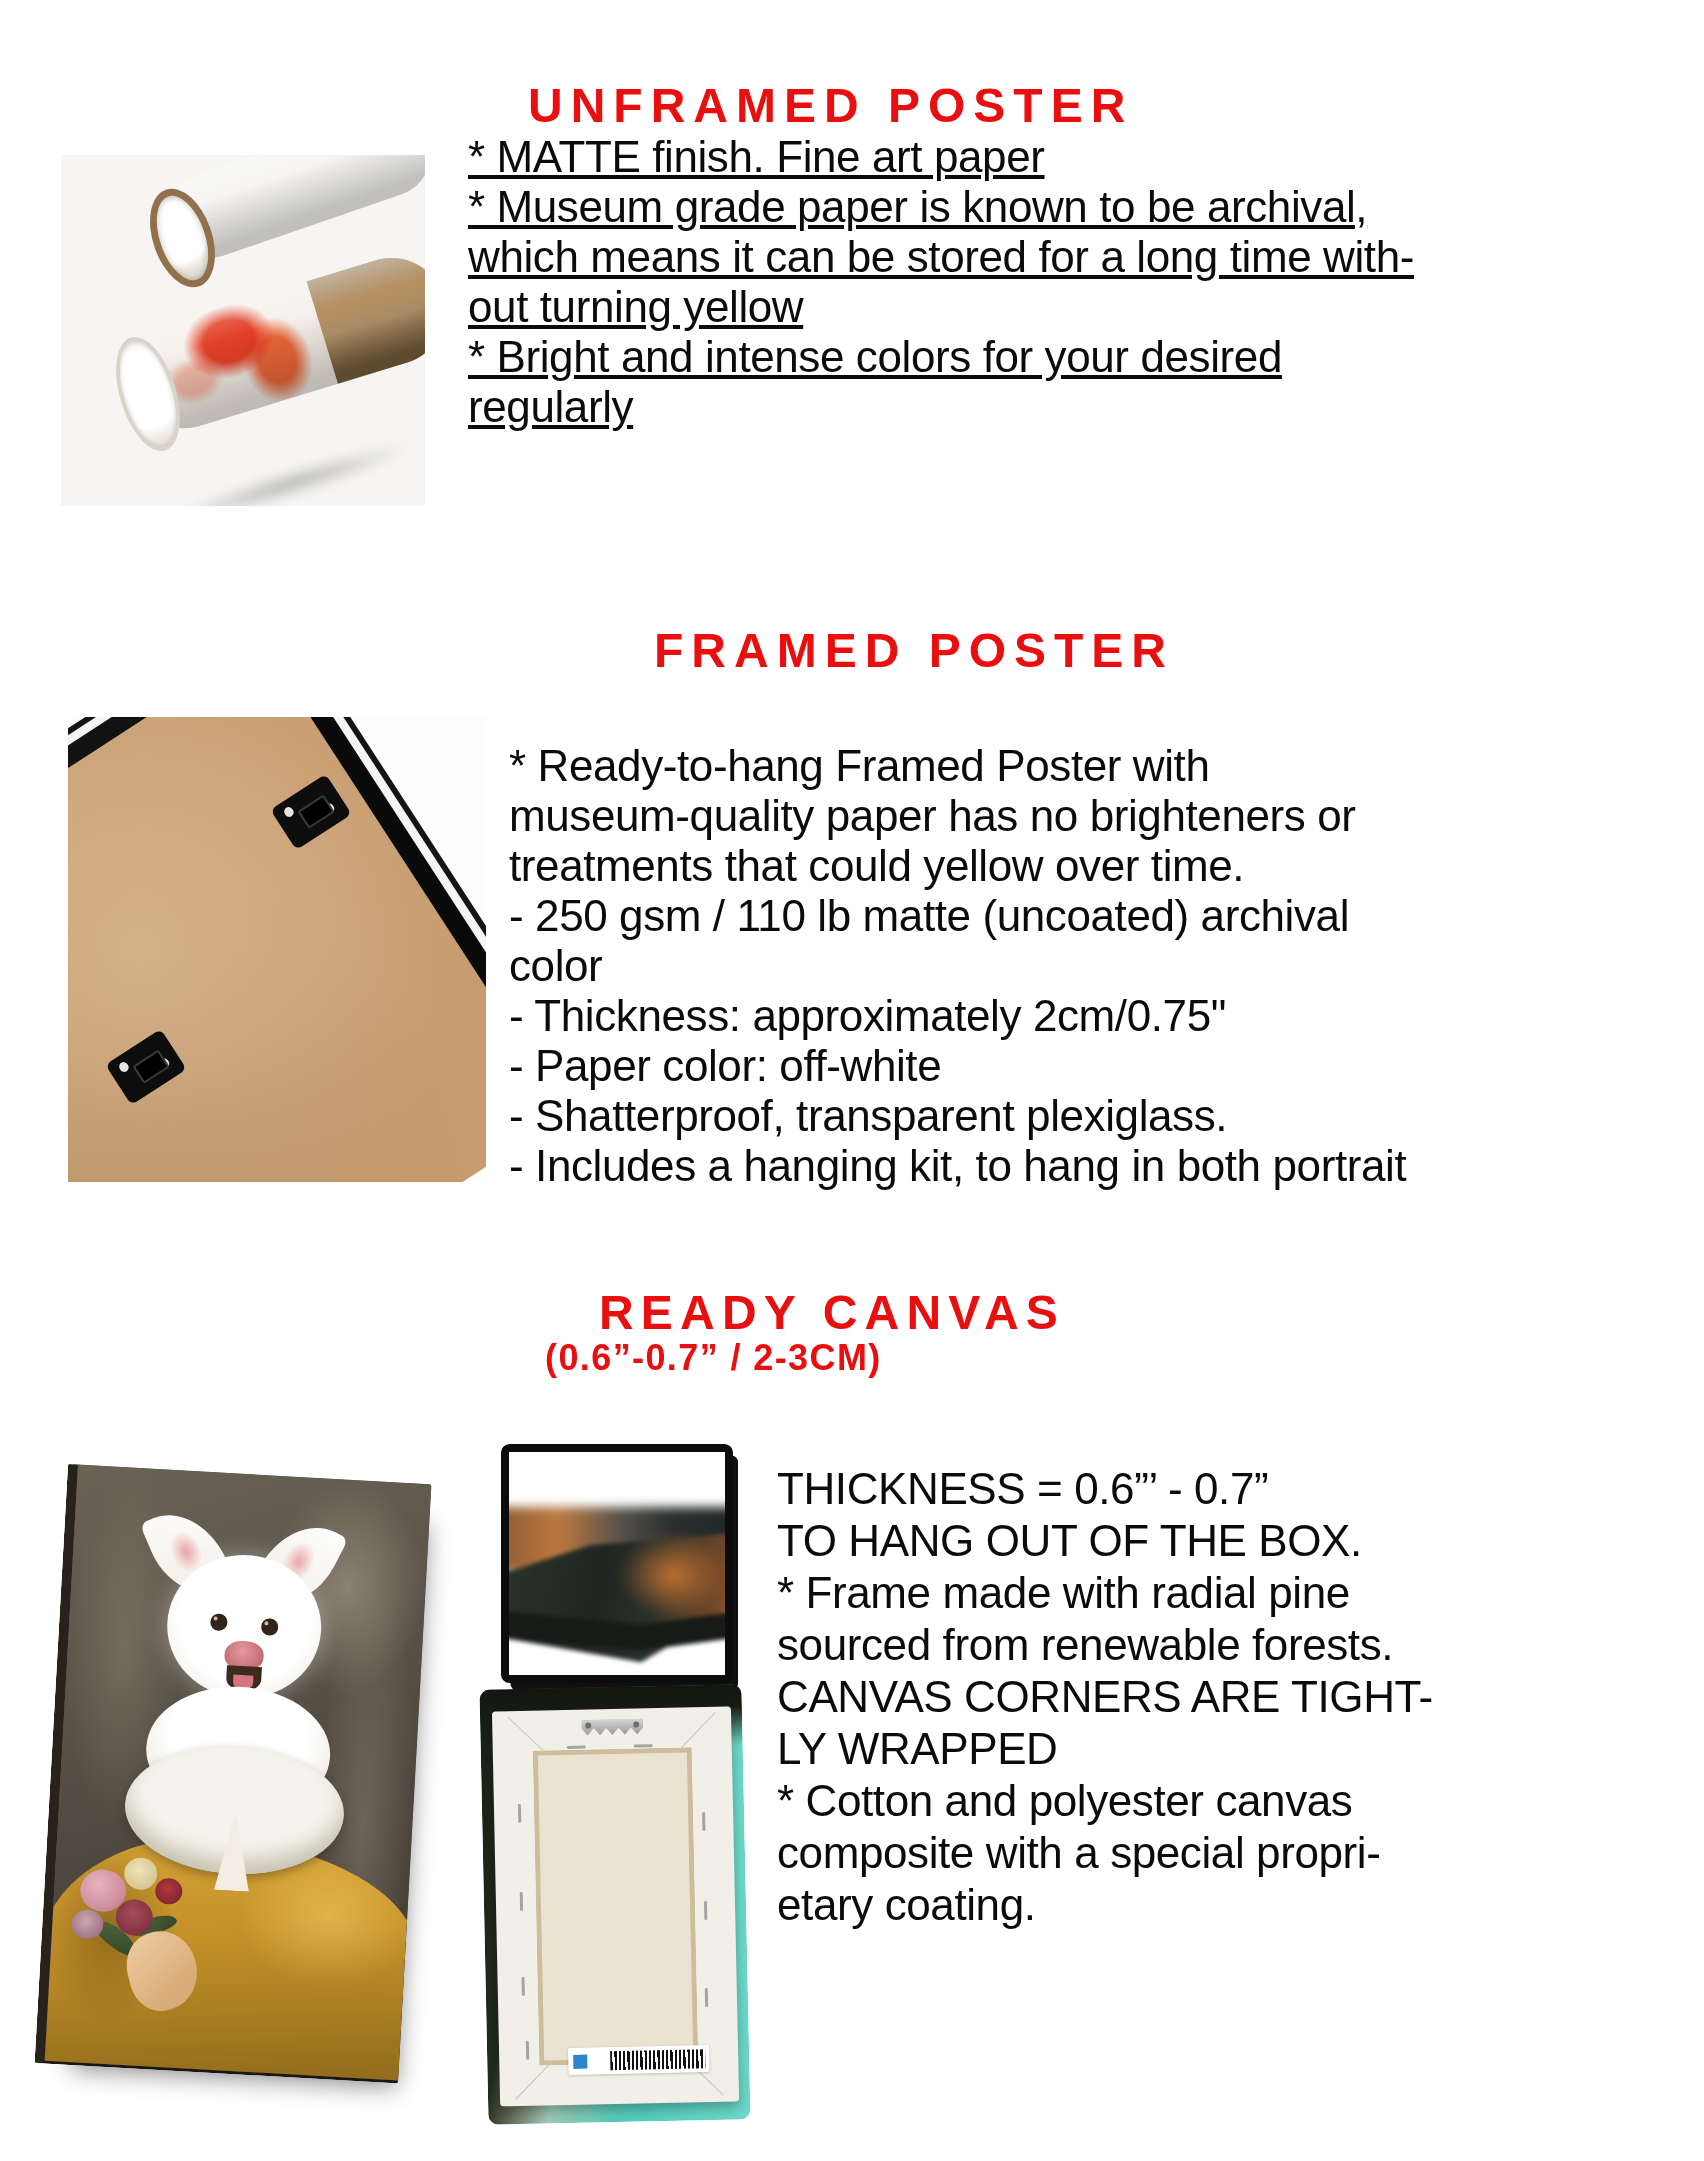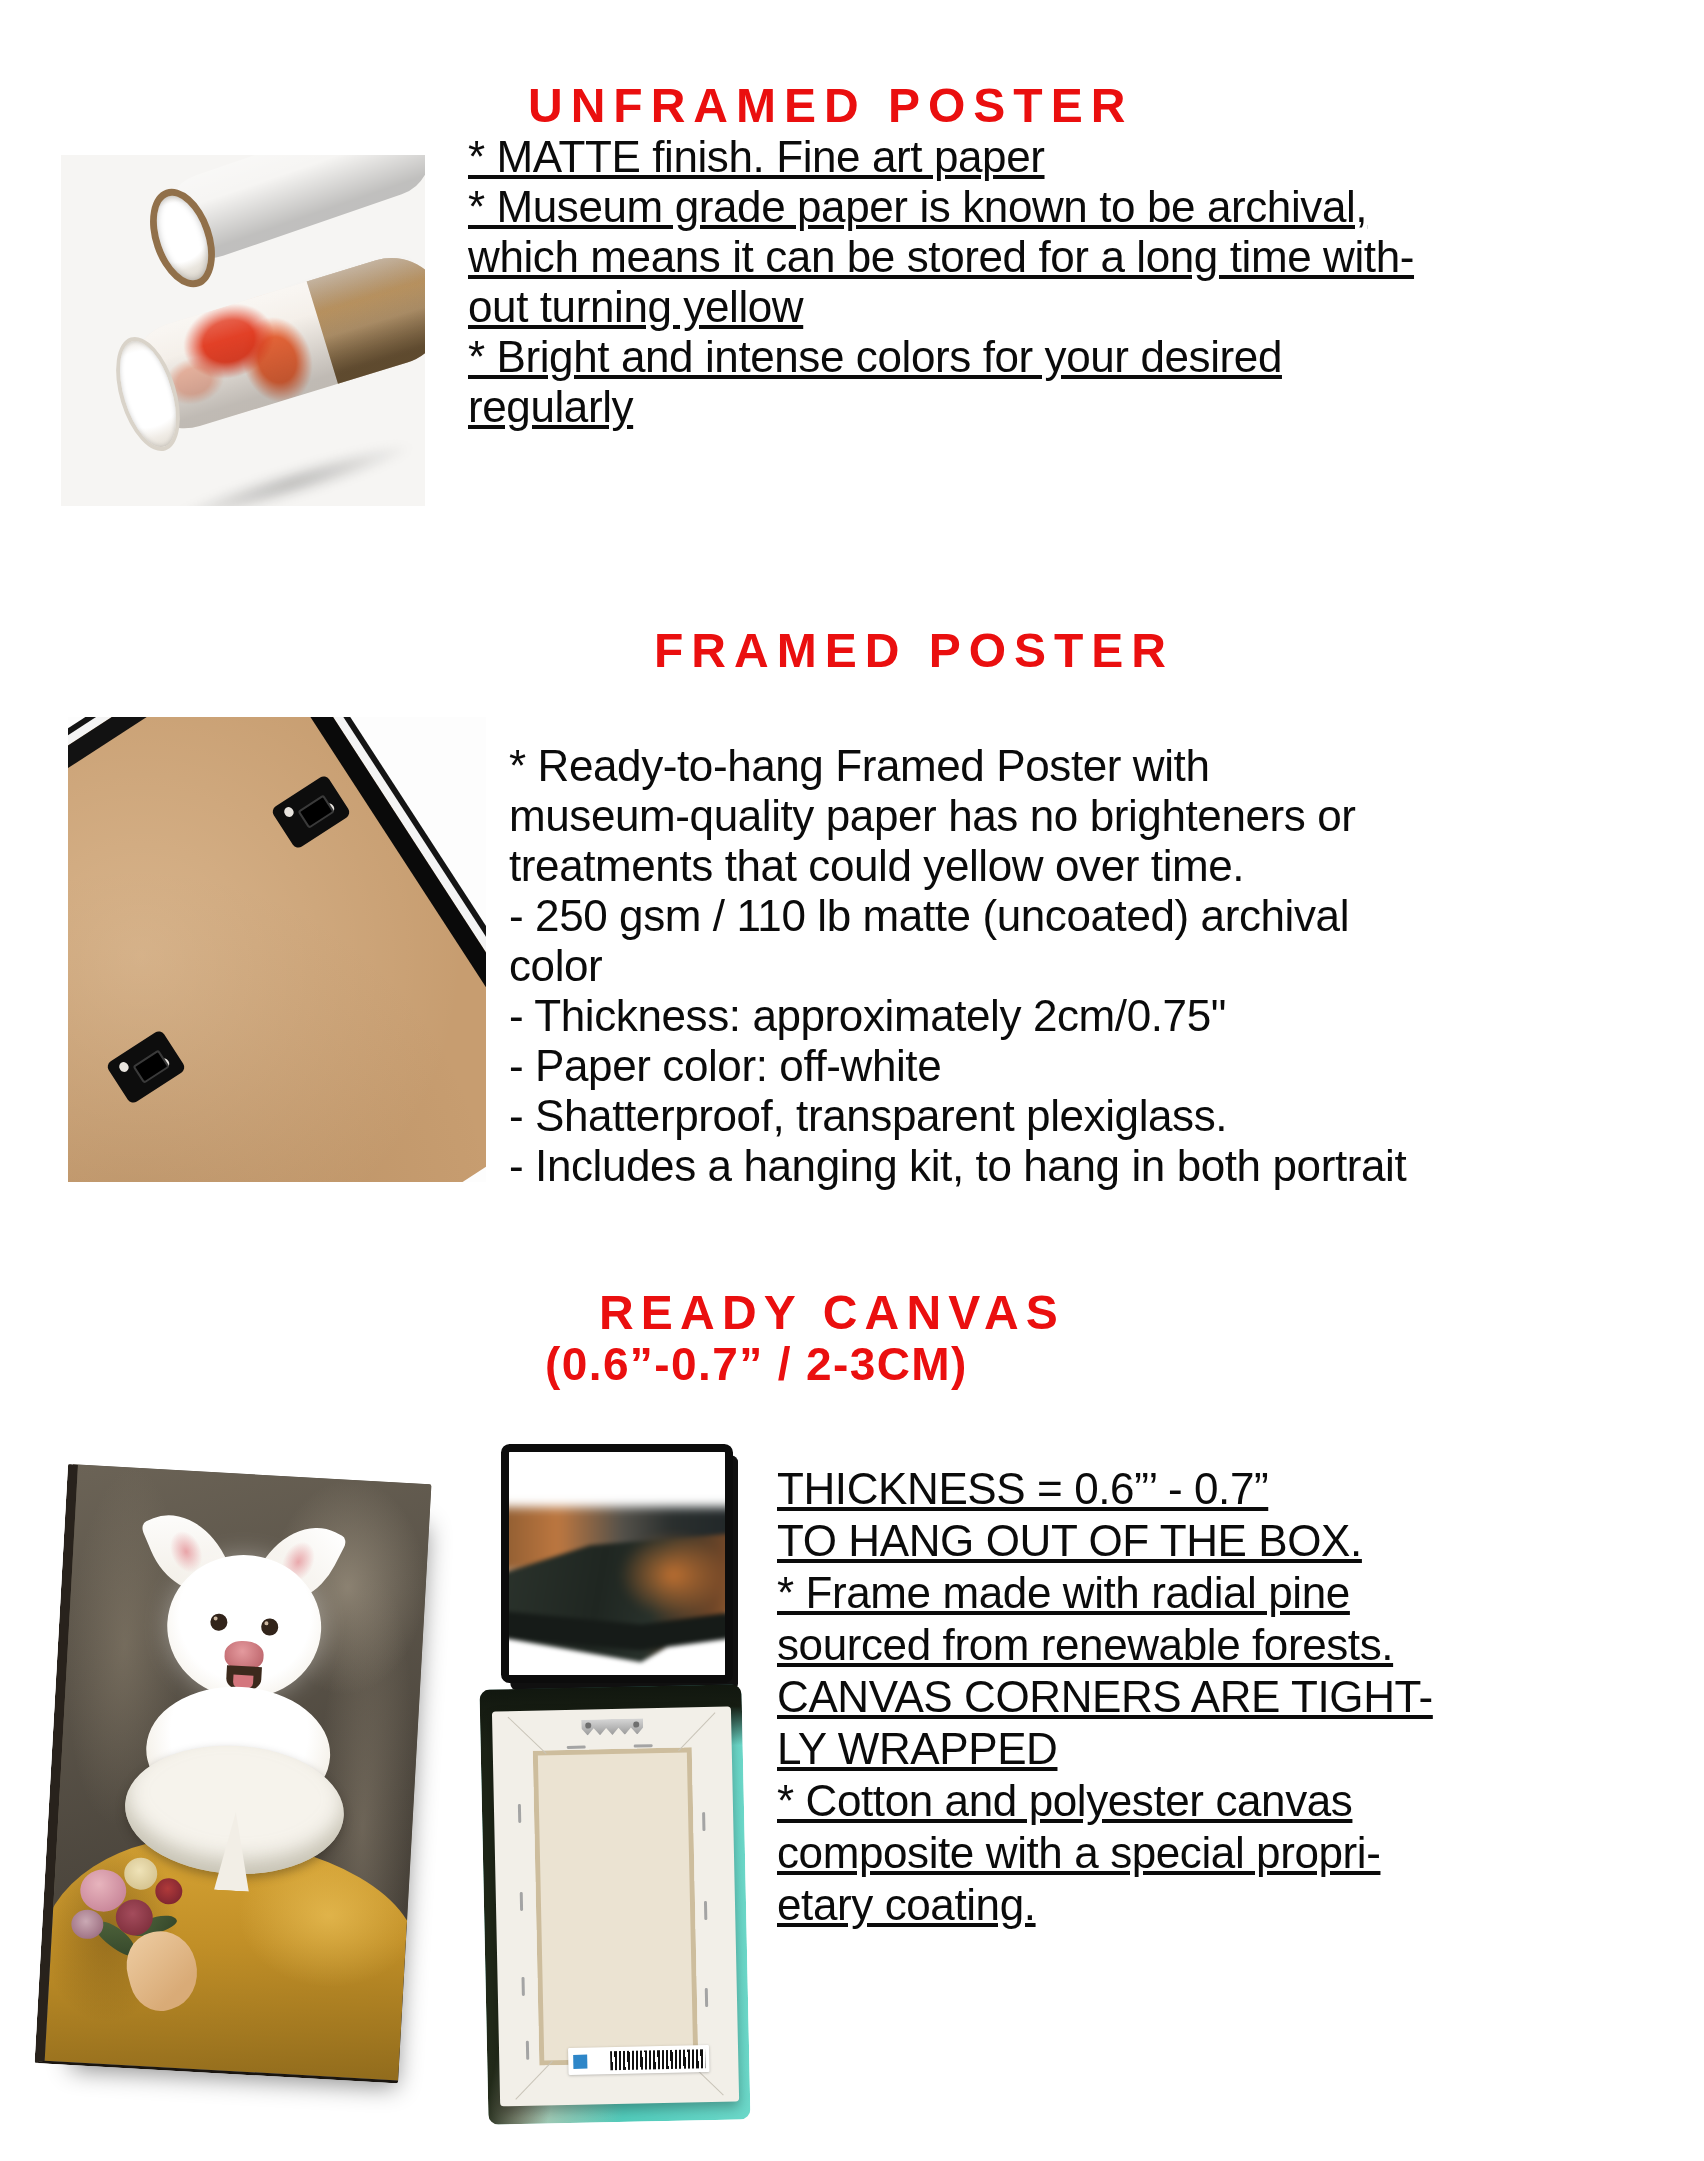--- a/index.html
+++ b/index.html
@@ -4,26 +4,26 @@
 <style>
   html,body{margin:0;padding:0;background:#ffffff;}
   #page{position:relative;width:1705px;height:2161px;background:#ffffff;overflow:hidden;
         font-family:"Liberation Sans",sans-serif;color:#0b0b0b;}
   
   .sec-title{position:absolute;font-weight:bold;font-size:48px;letter-spacing:8px;
              color:var(--red,#ea0f0f);white-space:nowrap;}
   #title-unframed{left:528px;top:50px;margin-top:28px;}
   #title-framed{left:654px;top:623px;}
   #title-slim{left:599px;top:1285px;letter-spacing:7.2px;}
-  #subtitle-slim{left:545px;top:1337px;font-size:46px;letter-spacing:1.4px;}
+  #subtitle-slim{left:545px;top:1337px;font-size:36px;letter-spacing:1.4px;}
   
   .tb{position:absolute;font-size:44px;letter-spacing:-0.4px;white-space:nowrap;}
   #tb-unframed{left:468px;top:132px;line-height:50px;text-decoration:underline;}
   #tb-framed{left:509px;top:741px;line-height:50px;}
-  #tb-slim{left:777px;top:1463px;line-height:52px;text-decoration:underline;}
+  #tb-slim{left:777px;top:1463px;line-height:52px;}
   
   .photo{position:absolute;overflow:hidden;}
   #img-tubes{left:61px;top:155px;width:364px;height:351px;background:#f6f5f3;}
   .tube-shadow{position:absolute;background:radial-gradient(closest-side,rgba(0,0,0,.25),rgba(0,0,0,0) 75%);
                filter:blur(5px);}
   #tube1-shadow{left:108px;top:126px;width:288px;height:33px;transform:rotate(-19deg);}
   #tube2-shadow{left:61px;top:310px;width:339px;height:37px;transform:rotate(-17deg);}
   .tube{position:absolute;border-radius:58px;}
   #tube1{left:108px;top:32px;width:274px;height:85px;transform:rotate(-19deg);transform-origin:0 50%;
          background:

